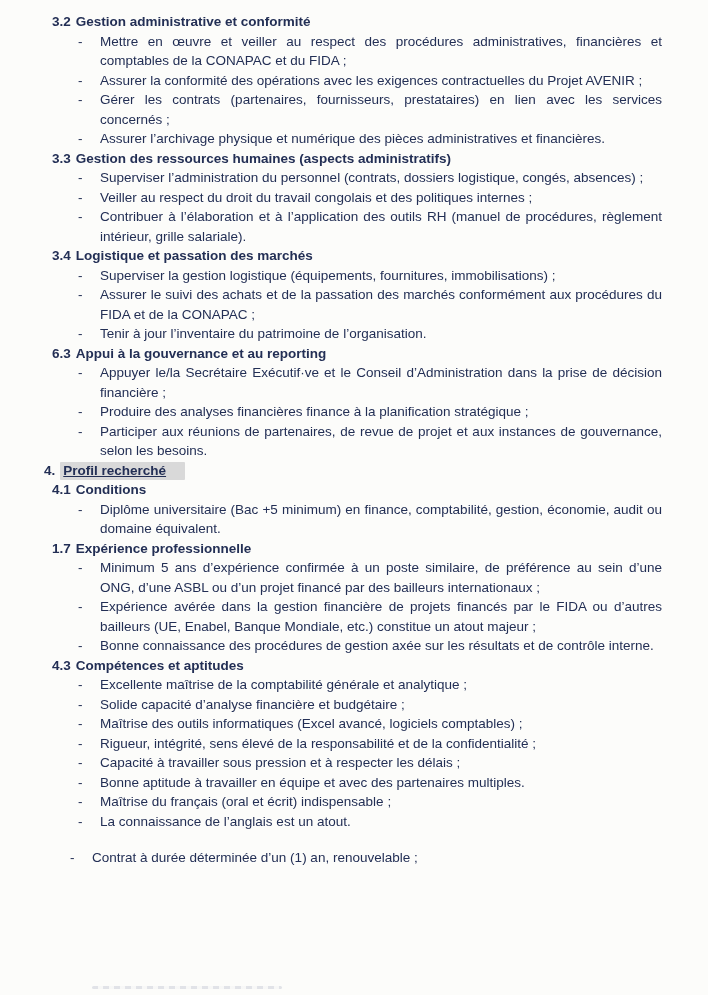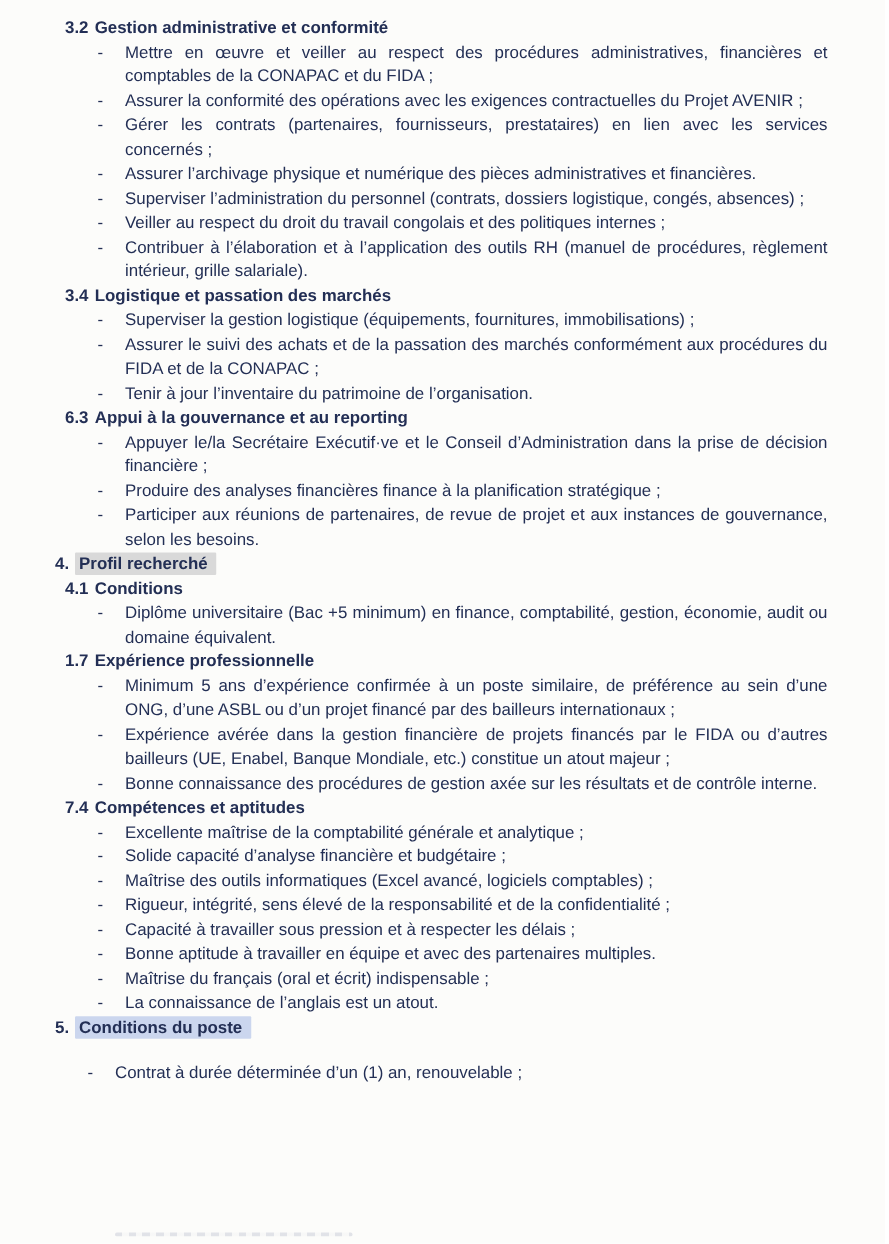--- a/index.html
+++ b/index.html
@@ -25,23 +25,24 @@
   .gap-md { margin-top: 15px; }
   .gap-none { margin-top: 1px; }
   h3.heading {
     margin: 0;
     font-size: 13.5px;
     line-height: 19.5px;
     font-weight: 700;
   }
   .heading .num { margin-right: 5px; }
   .heading .title.hl {
-    padding: 1px 7px 2px 3px;
+    padding: 1px 19px 2px 3px;
     border-radius: 1px;
     box-decoration-break: clone;
+    text-decoration: underline;
   }
   .bullets { margin-left: 26px; }
   .bullets.spaced { margin-top: 17px; }
   .bullet { display: flex; align-items: flex-start; }
   .bullet .dash {
     flex: 0 0 22px;
     width: 22px;
   }
   .bullet .btext {
     flex: 1 1 auto;
@@ -80,20 +81,21 @@
     <span class="dash">-</span>
     <span class="btext">Gérer les contrats (partenaires, fournisseurs, prestataires) en lien avec les services concernés ;</span>
   </div>
           <div class="bullet">
     <span class="dash">-</span>
     <span class="btext">Assurer l’archivage physique et numérique des pièces administratives et financières.</span>
   </div>
         </div>
   </section>
       <section class="sec sub gap-lg">
+    <h3 class="heading"><span class="num">3.3</span><span class="title">Gestion des ressources humaines (aspects administratifs)</span></h3>
     <div class="bullets">
           <div class="bullet">
     <span class="dash">-</span>
     <span class="btext">Superviser l’administration du personnel (contrats, dossiers logistique, congés, absences) ;</span>
   </div>
           <div class="bullet">
     <span class="dash">-</span>
     <span class="btext">Veiller au respect du droit du travail congolais et des politiques internes ;</span>
   </div>
           <div class="bullet">
@@ -160,21 +162,21 @@
     <span class="dash">-</span>
     <span class="btext">Expérience avérée dans la gestion financière de projets financés par le FIDA ou d’autres bailleurs (UE, Enabel, Banque Mondiale, etc.) constitue un atout majeur ;</span>
   </div>
           <div class="bullet">
     <span class="dash">-</span>
     <span class="btext">Bonne connaissance des procédures de gestion axée sur les résultats et de contrôle interne.</span>
   </div>
         </div>
   </section>
       <section class="sec sub gap-none">
-    <h3 class="heading"><span class="num">7.4</span><span class="title">Compétences et aptitudes</span></h3>
+    <h3 class="heading"><span class="num">4.3</span><span class="title">Compétences et aptitudes</span></h3>
     <div class="bullets">
           <div class="bullet">
     <span class="dash">-</span>
     <span class="btext">Excellente maîtrise de la comptabilité générale et analytique ;</span>
   </div>
           <div class="bullet">
     <span class="dash">-</span>
     <span class="btext">Solide capacité d’analyse financière et budgétaire ;</span>
   </div>
           <div class="bullet">
@@ -201,21 +203,20 @@
     <span class="dash">-</span>
     <span class="btext">Maîtrise du français (oral et écrit) indispensable ;</span>
   </div>
           <div class="bullet">
     <span class="dash">-</span>
     <span class="btext">La connaissance de l’anglais est un atout.</span>
   </div>
         </div>
   </section>
       <section class="sec main gap-md">
-    <h3 class="heading"><span class="num">5.</span><span class="title hl" style="background-color: rgb(203, 214, 238);">Conditions du poste</span></h3>
     <div class="bullets spaced">
           <div class="bullet">
     <span class="dash">-</span>
     <span class="btext">Contrat à durée déterminée d’un (1) an, renouvelable ;</span>
   </div>
         </div>
   </section>
     </div>
   <div class="scan-artifact"></div>
 </div>

